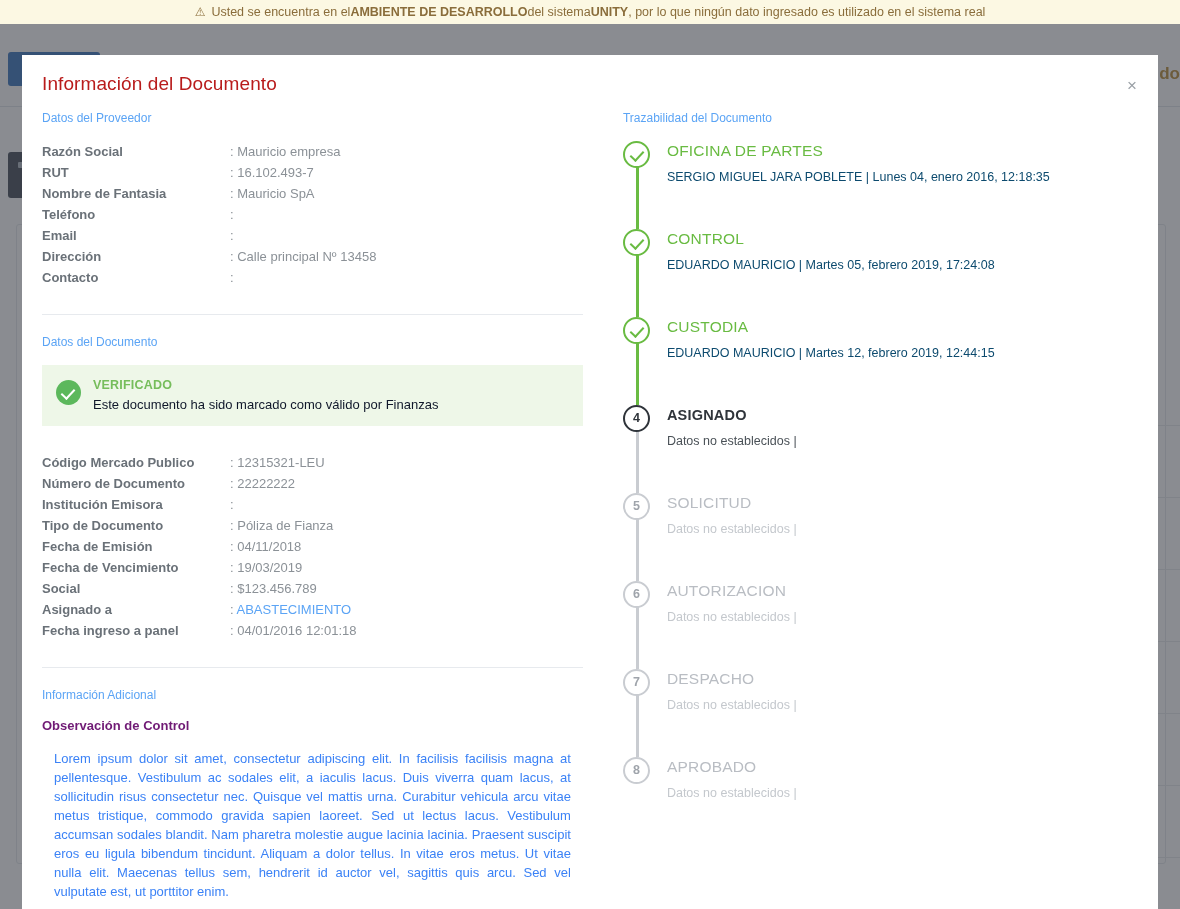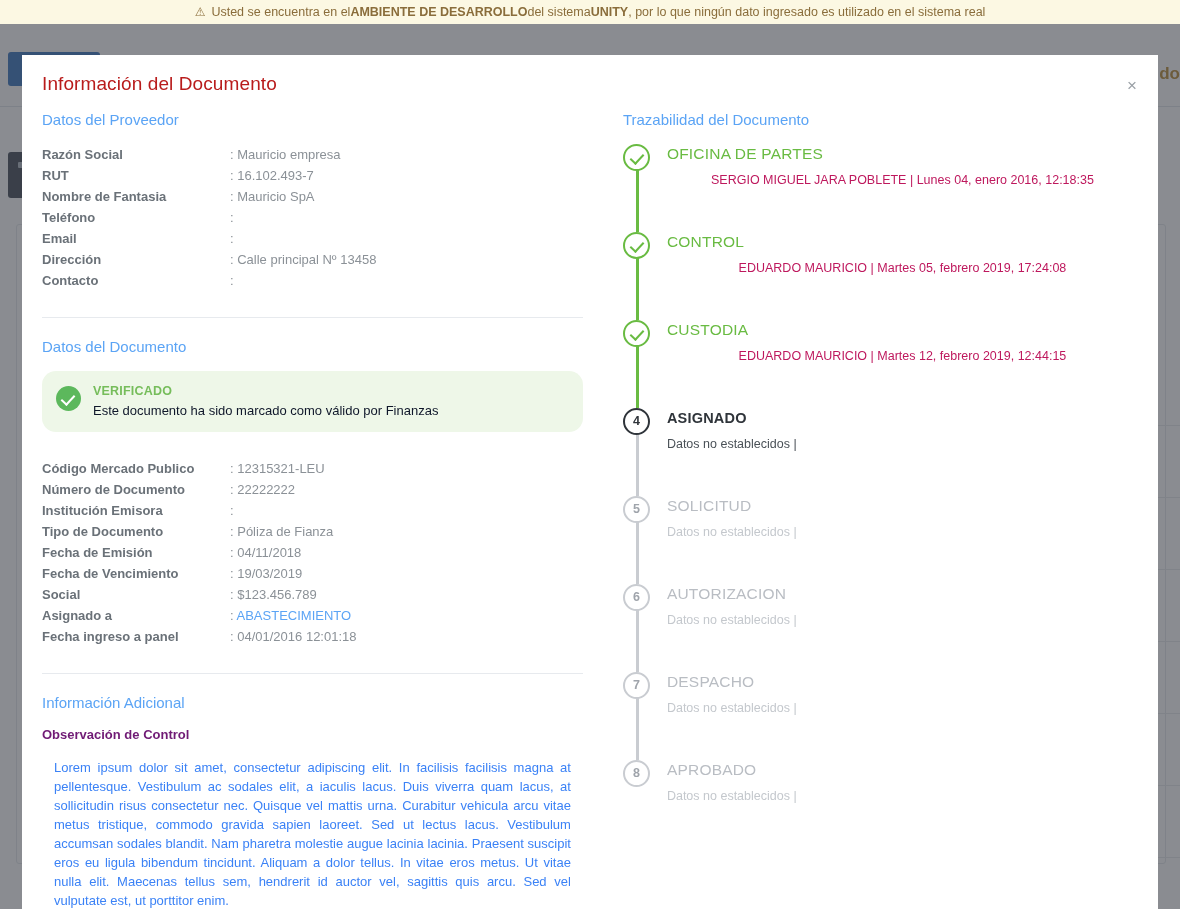--- a/index.html
+++ b/index.html
@@ -96,40 +96,40 @@
 
   .modal-body {
     display: flex;
     padding: 0 20px;
   }
   .col-left  { width: 562px; padding-right: 18px; }
   .col-right { width: 540px; padding-left: 22px; }
 
   
   .sec-head {
-    color: #5ba4f5; font-size: 15px; font-weight: normal;
+    color: #5ba4f5; font-size: 12px; font-weight: normal;
     margin: 0 0 16px 0; padding: 0;
   }
   .sec-divider {
     border-top: 1px solid #e7eaee;
     margin: 26px 0 20px 0;
   }
 
   
   .fields { width: 100%; border-collapse: collapse; }
   .fields tr { height: 21px; }
   .fields td { padding: 0; vertical-align: top; font-size: 13px; line-height: 21px; }
   .fields td.k { width: 188px; font-weight: bold; color: #6a7178; white-space: nowrap; }
   .fields td.v { color: #8b9197; }
   .fields td.v .link { color: #5ba4f5; }
 
   
   .alert-verified {
     background: #eef7e8;
-    border-radius: 14px;
+    border-radius: 0;
     padding: 13px 14px 14px 14px;
     display: flex; align-items: flex-start;
     margin-bottom: 26px;
   }
   .alert-check {
     flex: 0 0 auto;
     width: 25px; height: 25px; border-radius: 50%;
     background: #5cb85c;
     position: relative; margin-right: 12px; margin-top: 2px;
   }
@@ -182,21 +182,21 @@
     transform: rotate(43deg);
   }
   .tl-step.active .tl-badge { border-color: #2f343a; color: #2f343a; }
   .tl-title {
     font-size: 15.5px; color: #b9bdc3; letter-spacing: .2px;
     margin: 2px 0 8px 0; line-height: 20px;
   }
   .tl-step.done .tl-title { color: #69bb42; }
   .tl-step.active .tl-title { color: #2f343a; font-weight: bold; font-size: 14.5px; }
   .tl-meta { font-size: 12.5px; color: #c4c8cd; line-height: 17px; }
-  .tl-step.done .tl-meta { color: #be185d; text-align: center; }
+  .tl-step.done .tl-meta { color: #0c4a6e; }
   .tl-step.active .tl-meta { color: #4a5157; }
 </style>
 </head>
 <body>
 
 <div class="dev-banner">
   <span class="warn-icon">⚠</span>
   <span>Usted se encuentra en el </span>
   <b>AMBIENTE DE DESARROLLO</b>
   <span> del sistema </span>

